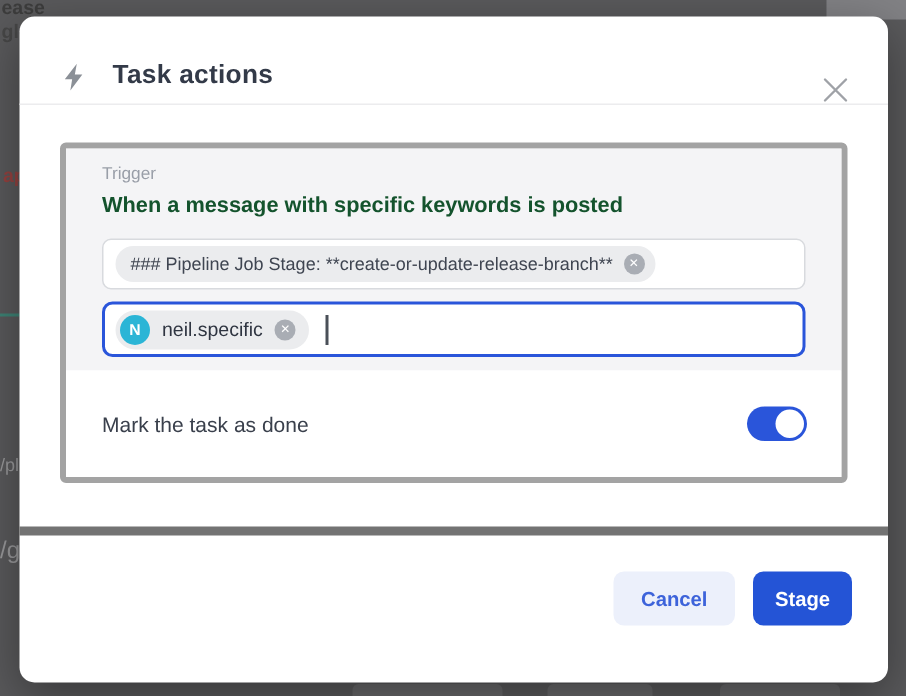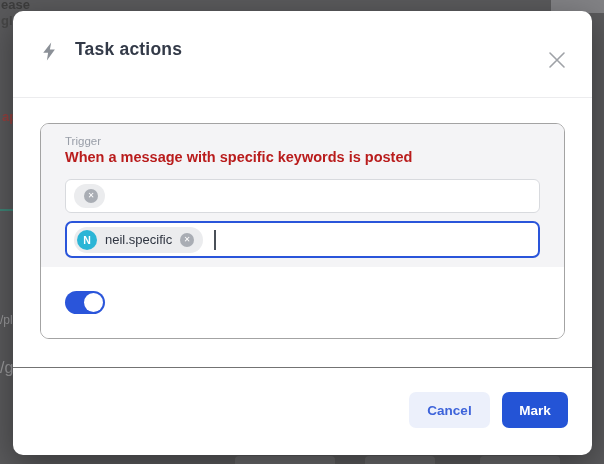--- a/index.html
+++ b/index.html
@@ -7,56 +7,56 @@
     width:604px;height:464px;position:relative;overflow:hidden;
     background:#5a5a5c;
     font-family:"Liberation Sans","DejaVu Sans",sans-serif;
     -webkit-font-smoothing:antialiased;
   }
   
   .bg-frag{position:absolute;font-size:13px;line-height:13px;white-space:nowrap;}
   .bg-f1{left:1px;top:-2px;color:#3d3d3d;font-weight:bold;}
   .bg-f2{left:1px;top:14px;color:#474747;font-weight:bold;}
   .bg-f3{left:2px;top:110px;color:#964240;font-weight:bold;}
-  .bg-f4{left:0;top:314px;color:#9a9a9c;font-size:12px;}
+  .bg-f4{left:0;top:304px;color:#9a9a9c;font-size:12px;}
   .bg-f5{left:0;top:361px;color:#9a9a9c;font-size:16px;}
   .bg-teal-line{position:absolute;left:0;top:209px;width:13px;height:2px;background:#3e8476;}
   .bg-tr-rect{position:absolute;left:551px;top:0;width:53px;height:13px;background:#828285;}
   .bg-btm{position:absolute;top:456px;height:8px;background:#69696b;border-radius:4px 4px 0 0;}
   .bg-b1{left:235px;width:100px;}
   .bg-b2{left:365px;width:70px;}
   .bg-b3{left:480px;width:80px;}
 
   
   .modal{
     position:absolute;left:13px;top:11px;width:579px;height:444px;
     background:#ffffff;border-radius:10px;
     box-shadow:0 10px 34px rgba(0,0,0,.38);
     display:flex;flex-direction:column;box-sizing:border-box;
   }
   .modal-header{
-    height:87px;box-sizing:border-box;flex:0 0 auto;
+    height:59px;box-sizing:border-box;flex:0 0 auto;
     border-bottom:1px solid #ececee;
     display:flex;align-items:flex-start;
     padding:29px 25px 0 29px;
   }
   .bolt-wrap{width:14px;margin-top:2px;flex:0 0 auto;}
   .header-text{margin-left:19px;flex:1;}
   .modal-title{font-size:17.5px;font-weight:bold;color:#333a48;letter-spacing:.2px;line-height:19px;}
   .modal-subtitle{margin-top:10px;font-size:11.5px;color:#949aa4;line-height:13px;}
   .close-btn{
     width:20px;height:20px;margin-top:10px;flex:0 0 auto;
     display:flex;align-items:center;justify-content:center;cursor:pointer;
   }
 
   .modal-body{flex:1;padding:25px 27px 0;box-sizing:border-box;}
-  .card{border:1px solid #a3a3a3;border-radius:9px;overflow:hidden;}
+  .card{border:4px solid #a3a3a3;border-radius:4px;overflow:hidden;}
   .card-top{background:#f4f4f6;padding:11px 24px 9px;}
   .trigger-label{font-size:11.5px;color:#999ea8;line-height:13px;}
-  .trigger-heading{margin-top:0;font-size:14.5px;font-weight:bold;color:#b91c1c;line-height:19px;}
+  .trigger-heading{margin-top:5px;font-size:14.5px;font-weight:bold;color:#14532d;line-height:19px;}
 
   .kw-input{
     margin-top:12px;height:34px;box-sizing:border-box;
     background:#fff;border:1px solid #d8dade;border-radius:6px;
     display:flex;align-items:center;padding:0 8px;cursor:text;
   }
   .chip{
     background:#ebecee;border-radius:12px;height:24px;
     display:inline-flex;align-items:center;gap:7px;
     padding:0 7px 0 10px;font-size:12px;color:#3f4551;white-space:nowrap;
@@ -92,22 +92,22 @@
   .toggle{
     width:40px;height:23px;border-radius:12px;background:#2a55da;
     position:relative;cursor:pointer;flex:0 0 auto;
   }
   .toggle .knob{
     position:absolute;right:2px;top:2px;width:19px;height:19px;
     border-radius:50%;background:#ffffff;
   }
 
   .modal-footer{
-    flex:0 0 auto;height:88px;box-sizing:border-box;
-    border-top:1px solid #737373;
+    flex:0 0 auto;height:104px;box-sizing:border-box;
+    border-top:6px solid #737373;
     display:flex;justify-content:flex-end;align-items:flex-start;
     gap:12px;padding:24px 24px 0;
   }
   .btn{
     height:36px;border-radius:7px;border:none;
     font-family:inherit;font-size:13.5px;font-weight:bold;
     display:flex;align-items:center;justify-content:center;cursor:pointer;
   }
   .btn-cancel{width:81px;background:#ecf0fb;color:#3d63da;}
   .btn-save{width:66px;background:#2454d6;color:#ffffff;}
@@ -148,45 +148,47 @@
 
   <div class="modal-body">
     <div class="card">
 
       <div class="card-top">
         <div class="trigger-label">Trigger</div>
         <div class="trigger-heading">When a message with specific keywords is posted</div>
 
         <div class="kw-input">
           <span class="chip">
+            <span>### Pipeline Job Stage: **create-or-update-release-branch**</span>
             <span class="remove-btn">
               <span>✕</span>
             </span>
           </span>
         </div>
 
         <div class="user-input">
           <span class="user-chip">
             <span class="avatar">N</span>
             <span>neil.specific</span>
             <span class="remove-btn">
               <span>✕</span>
             </span>
           </span>
           <span class="caret"></span>
         </div>
       </div>
 
       <div class="card-bottom">
+        <span class="mark-done-label">Mark the task as done</span>
         <span class="toggle">
           <span class="knob"></span>
         </span>
       </div>
 
     </div>
   </div>
 
   <div class="modal-footer">
     <button class="btn btn-cancel">Cancel</button>
-    <button class="btn btn-save">Mark</button>
+    <button class="btn btn-save">Stage</button>
   </div>
 
 </div>
 
 </body></html>

